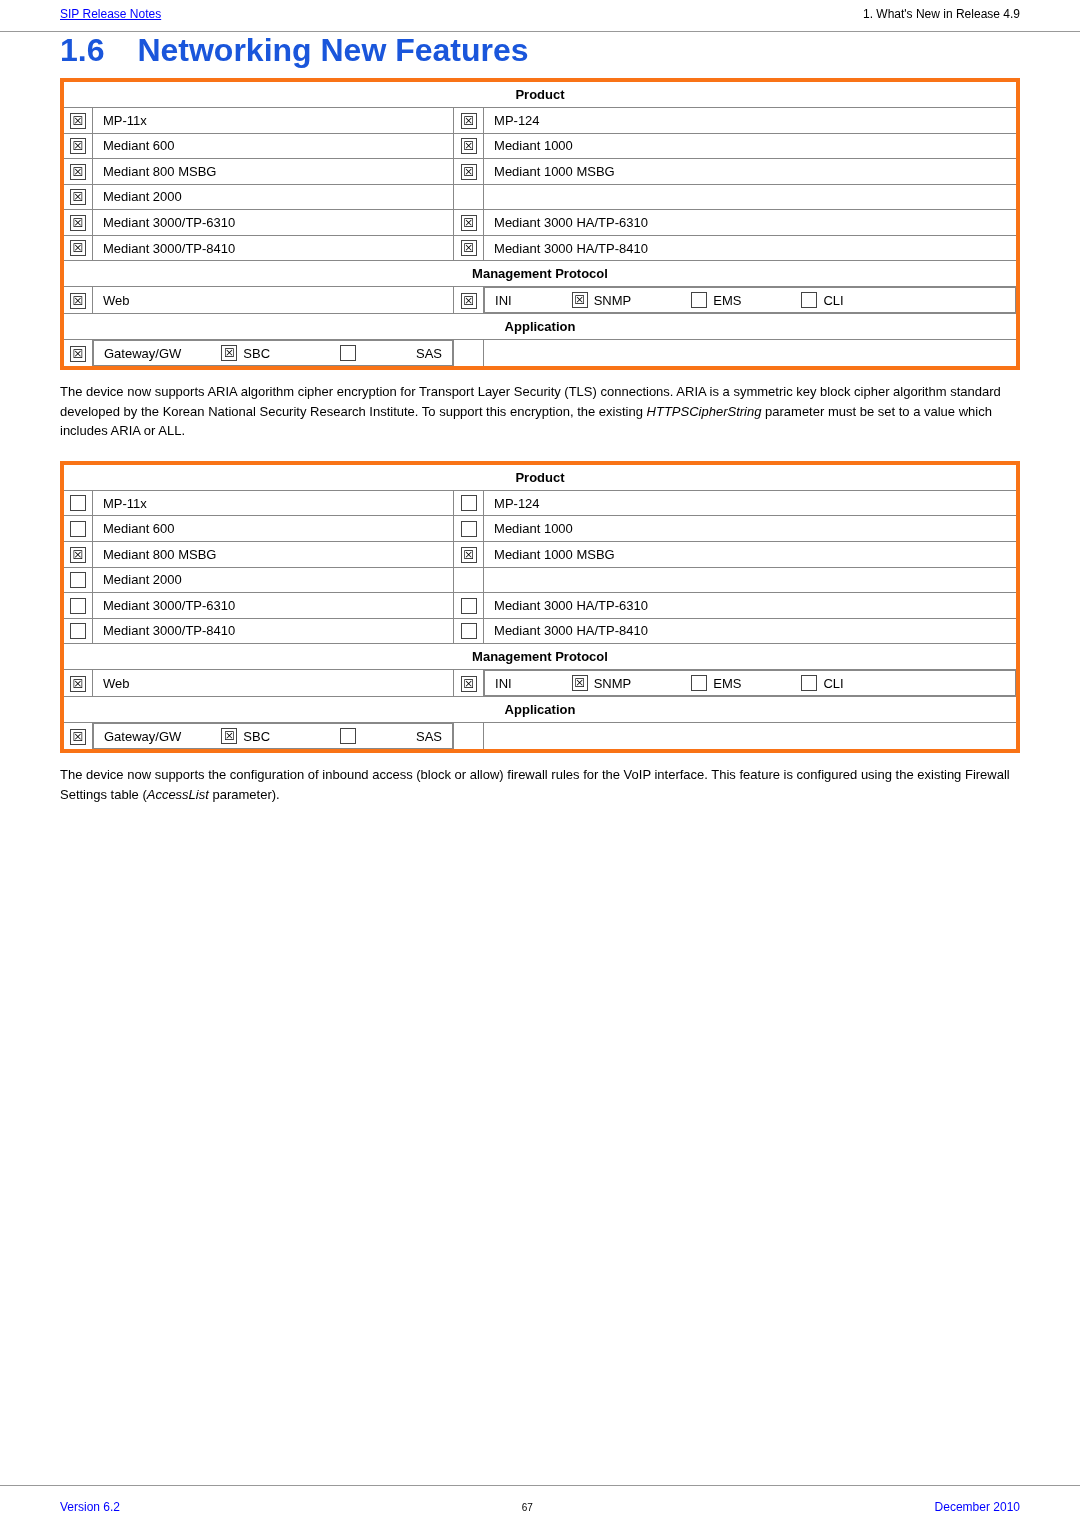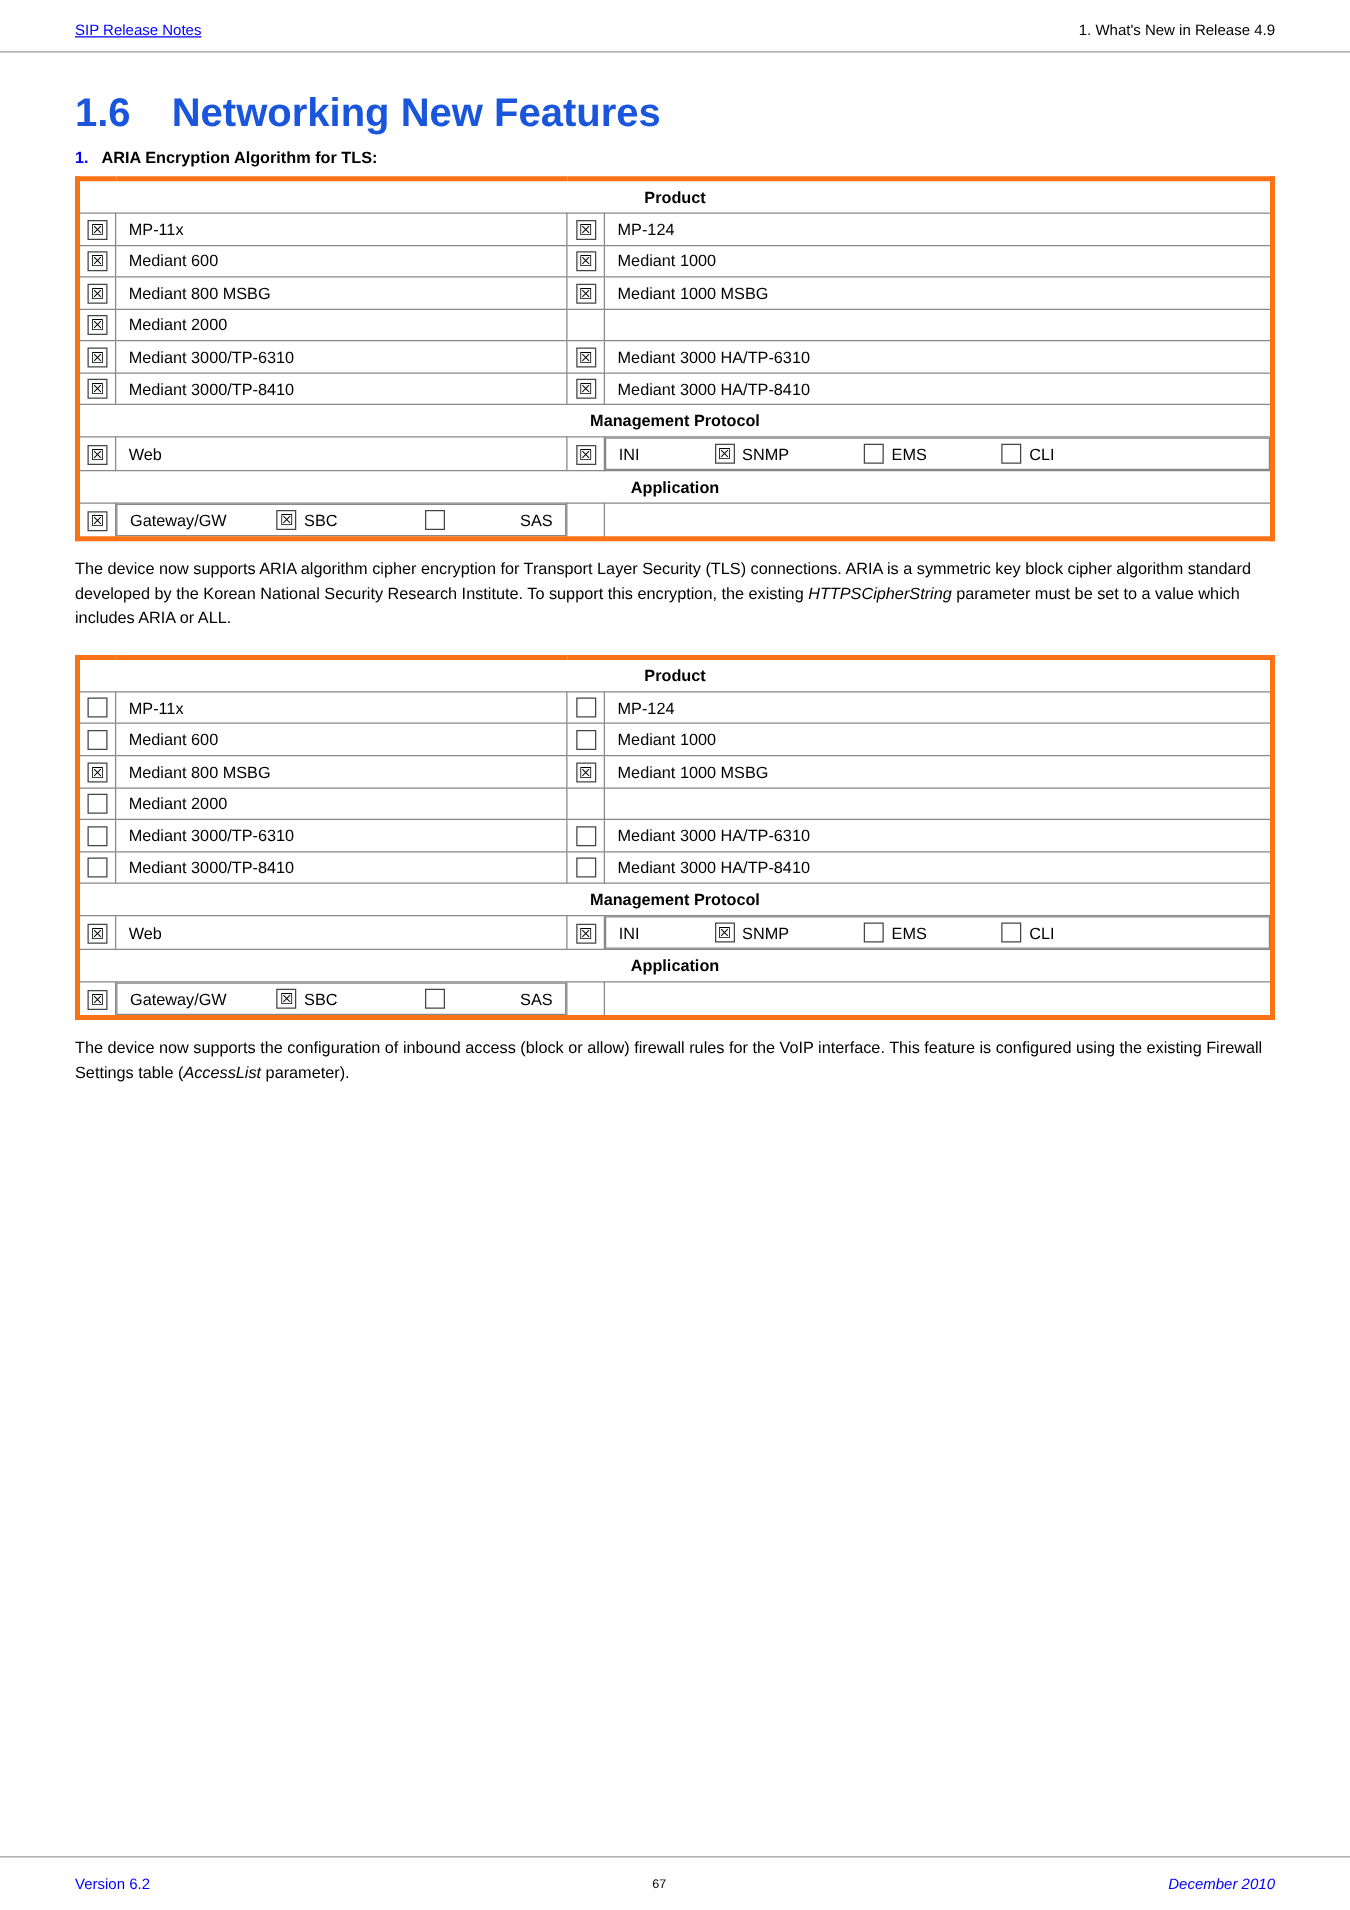--- a/index.html
+++ b/index.html
@@ -19,23 +19,22 @@
       padding: 0;
       position: relative;
       background: #fff;
     }
 
     
     .header {
       display: flex;
       justify-content: space-between;
       align-items: center;
-      padding: 16px 60px 10px 60px;
+      padding: 6px 60px 10px 60px;
       border-bottom: 1px solid #999;
-      margin-bottom: 30px;
     }
     .header-left a {
       color: #00f;
       text-decoration: underline;
       font-size: 12px;
     }
     .header-right {
       font-size: 12px;
       color: #000;
     }
@@ -150,21 +149,20 @@
       color: #00f;
       font-size: 12px;
     }
     .footer-center {
       font-size: 10px;
       color: #000;
     }
     .footer-right {
       color: #00f;
       font-size: 12px;
-      font-style: italic;
     }
 
     table.feature-table tr.header-row td,
     table.feature-table tr.header-row th {
       text-align: center;
       font-weight: bold;
     }
   </style>
 </head>
 <body>
@@ -180,25 +178,20 @@
 
   <div class="content">
 
     <div class="section-heading">
       <span class="section-number">1.6</span>
       <span>Networking New Features</span>
     </div>
 
 
     <div class="feature-item">
-      <div class="feature-label">
-        <span class="num">1.</span>
-        &nbsp;
-        <span class="title">ARIA Encryption Algorithm for TLS:</span>
-      </div>
 
       <table class="feature-table">
         <tbody>
             <tr class="header-row">
           <td colspan="4" style="text-align:center;font-weight:bold;">Product</td>
         </tr>
 
         <tr>
           <td class="checkbox-cell"><span class="checkbox-x">☒</span></td>
           <td class="label-cell">MP-11x</td>

